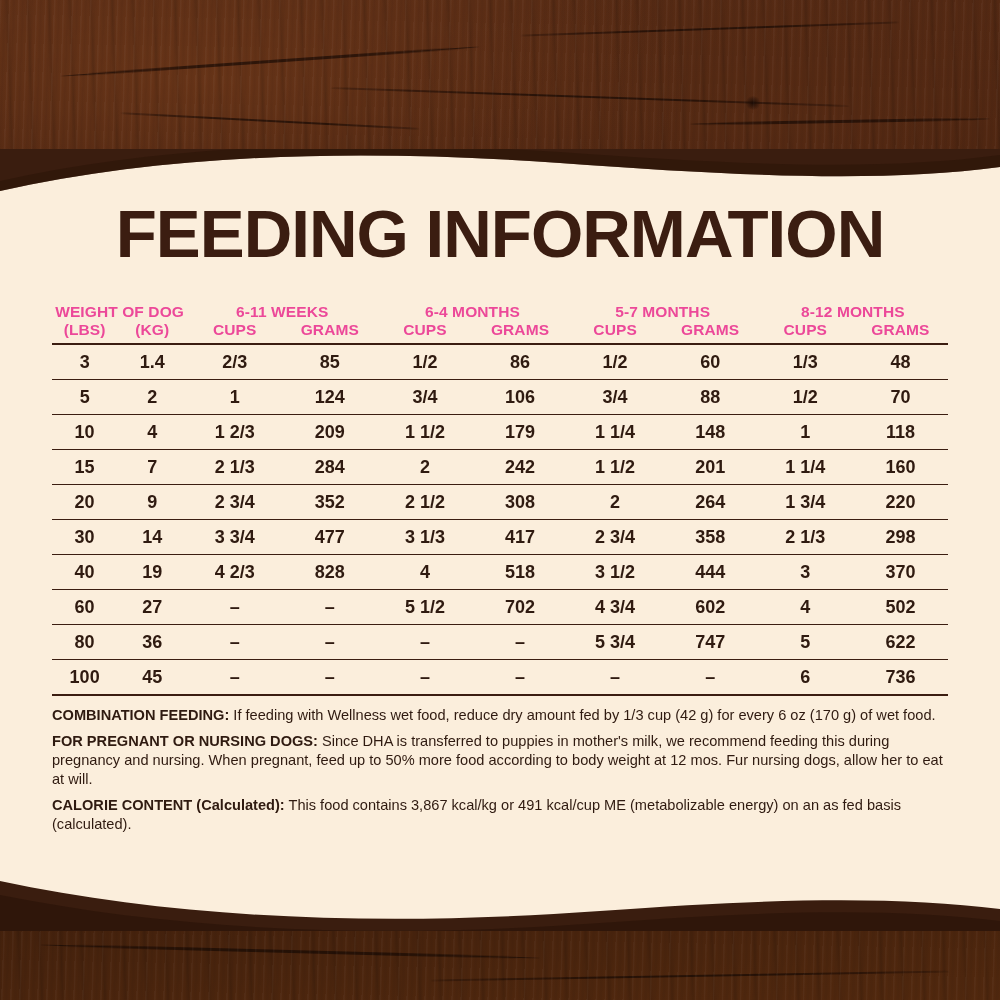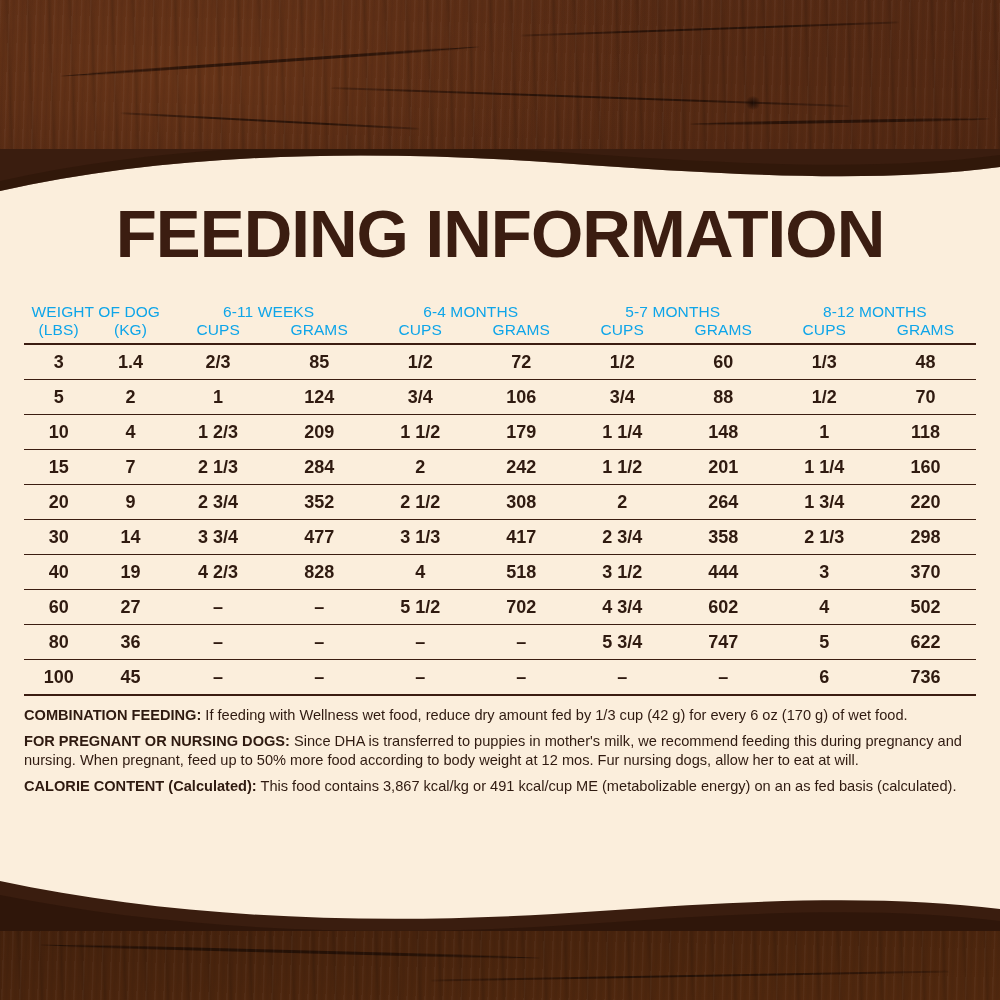--- a/index.html
+++ b/index.html
@@ -84,21 +84,21 @@
     width: 1000px;
     height: 70px;
     display: block;
   }
 
   
   .content {
     position: absolute;
     left: 0; right: 0;
     top: 185px;
-    padding: 0 24px;
+    padding: 0 52px;
     color: #3d1f12;
   }
   h1.title {
     margin: 0;
     text-align: center;
     font-size: 66px;
     line-height: 1;
     letter-spacing: -1px;
     font-weight: 900;
     color: #3b1d11;
@@ -108,27 +108,27 @@
   }
 
   table.feed {
     width: 100%;
     border-collapse: collapse;
     margin-top: 36px;
     font-size: 17.5px;
     color: #2f1a10;
   }
   table.feed th {
-    font-weight: 400;
+    font-weight: 700;
     font-size: 15.5px;
     line-height: 1.12;
     padding: 0 0 4px 0;
     vertical-align: bottom;
     text-align: center;
-    color: #0ea5e9;
+    color: #ec4899;
     letter-spacing: .1px;
   }
   table.feed th.grp {
     padding-bottom: 1px;
   }
   table.feed td {
     text-align: center;
     padding: 7px 0 6px 0;
     border-top: 1.5px solid #3b1d11;
     font-weight: 700;
@@ -229,21 +229,21 @@
           <th>GRAMS</th>
         </tr>
       </thead>
       <tbody id="feed-body">
           <tr>
             <td>3</td>
             <td>1.4</td>
             <td>2/3</td>
             <td>85</td>
             <td>1/2</td>
-            <td>72</td>
+            <td>86</td>
             <td>1/2</td>
             <td>60</td>
             <td>1/3</td>
             <td>48</td>
           </tr>
           <tr>
             <td>5</td>
             <td>2</td>
             <td>1</td>
             <td>124</td>

